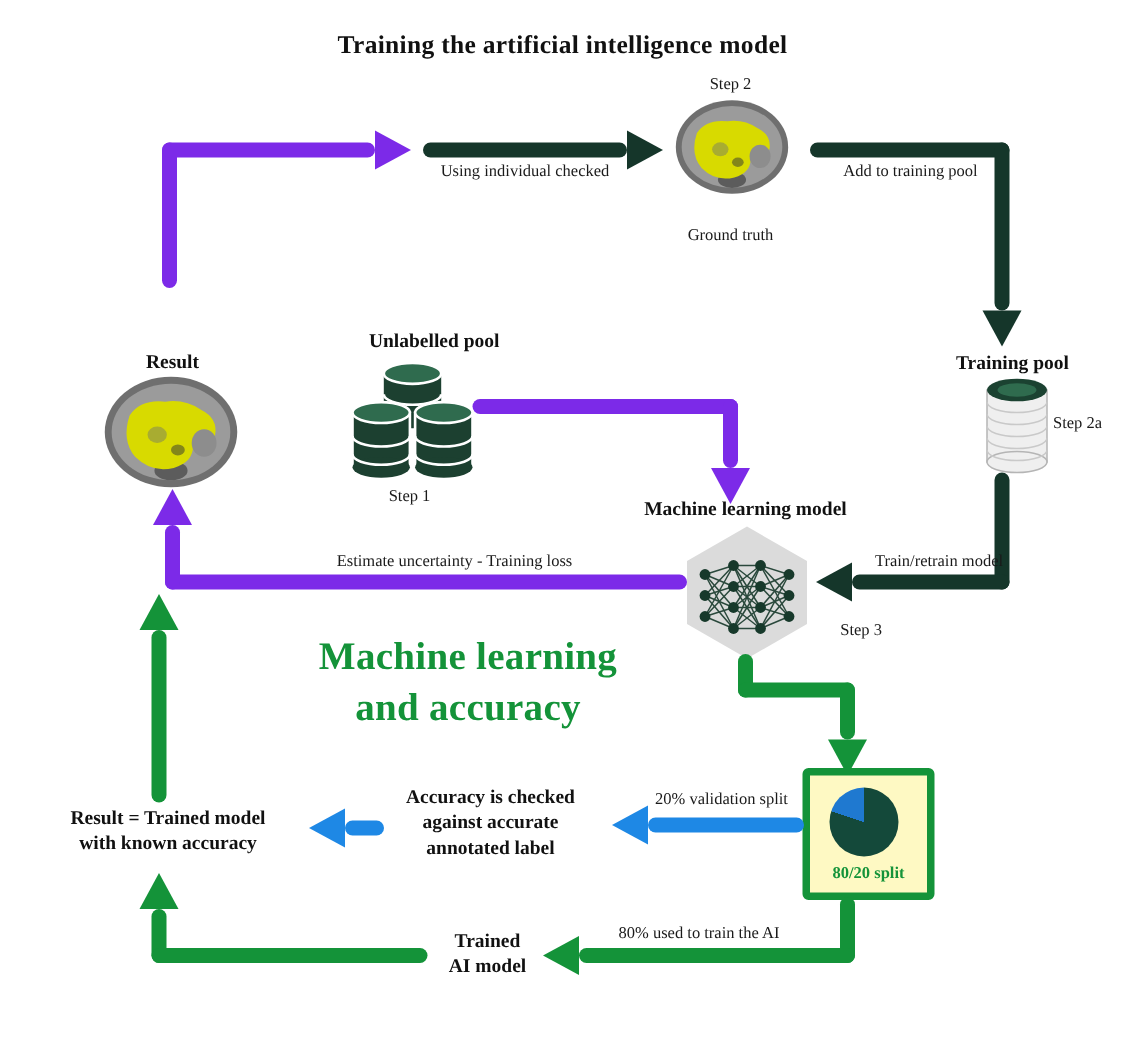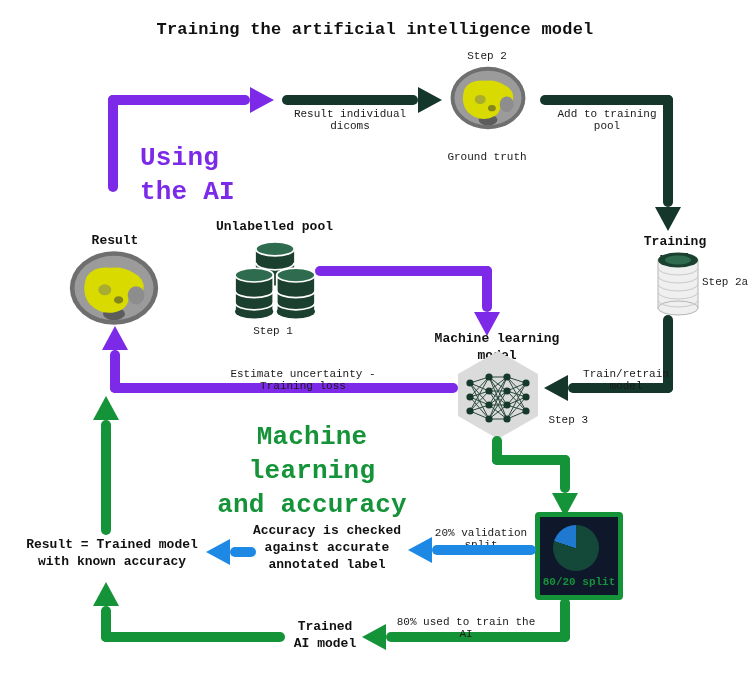--- a/index.html
+++ b/index.html
@@ -1,18 +1,18 @@
 <!DOCTYPE html>
 <html style="--purple: #7c2ae8; --dark: #15362a; --heading_dark: #1c4a38; --green: #149339; --blue: #1e88e5; --pie_dark: #14493a; --pie_blue: #1f79d0;"><head>
 <meta charset="utf-8">
 <style>
   html,body{margin:0;padding:0;background:#fff;}
   .canvas{
     position:relative;width:750px;height:699px;background:#ffffff;overflow:hidden;
-    font-family:Liberation Mono, monospace;color:#111;
+    font-family:Liberation Serif, serif;color:#111;
   }
   .abs{position:absolute;}
   .title{font-weight:bold;font-size:17px;text-align:center;letter-spacing:.2px;}
   .lbl{font-weight:bold;font-size:13px;text-align:center;white-space:pre-line;line-height:1.3;}
   .small{font-size:11px;text-align:center;white-space:pre-line;color:#1a1a1a;}
   .heading{font-weight:bold;font-size:26px;line-height:1.3;white-space:pre-line;letter-spacing:.2px;}
   .h-purple{color:var(--purple,#7c2ae8);}
   .h-dark{color:var(--heading_dark,#1c4a38);text-align:center;}
   .h-green{color:var(--green,#149339);text-align:center;}
   .seg{position:absolute;background:var(--c,#000);border-radius:5px;}
@@ -20,21 +20,21 @@
   .c-purple{--c:var(--purple,#7c2ae8);}
   .c-dark{--c:var(--dark,#15362a);}
   .c-green{--c:var(--green,#149339);}
   .c-blue{--c:var(--blue,#1e88e5);}
   .ah-right{border-top:13px solid transparent;border-bottom:13px solid transparent;border-left:24px solid var(--c,#000);}
   .ah-left{border-top:13px solid transparent;border-bottom:13px solid transparent;border-right:24px solid var(--c,#000);}
   .ah-up{border-left:13px solid transparent;border-right:13px solid transparent;border-bottom:24px solid var(--c,#000);}
   .ah-down{border-left:13px solid transparent;border-right:13px solid transparent;border-top:24px solid var(--c,#000);}
   .splitbox{
     position:absolute;left:535px;top:512px;width:88px;height:88px;box-sizing:border-box;
-    border:5px solid var(--green,#149339);border-radius:4px;background:#0f172a;
+    border:5px solid var(--green,#149339);border-radius:4px;background:#fef9c3;
   }
   .pie{
     position:absolute;left:13px;top:8px;width:46px;height:46px;border-radius:50%;
     background:conic-gradient(from 288deg, var(--pie_blue,#1f79d0) 0 72deg, var(--pie_dark,#14493a) 72deg 360deg);
   }
   .split-label{position:absolute;left:0;right:0;top:59px;text-align:center;font-weight:bold;font-size:11px;color:var(--green,#149339);}
   svg{display:block;}
 </style>
 </head>
 <body>
@@ -42,43 +42,41 @@
 <div class="canvas">
 
   <div class="abs title" style="left:0;top:20px;width:750px;">Training the artificial intelligence model</div>
 
   <div class="seg c-purple" style="left:108px;top:95px;width:10px;height:97px;"></div>
   <div class="seg c-purple" style="left:108px;top:95px;width:142px;height:10px;"></div>
   <div class="ah ah-right c-purple" style="left:250px;top:87px;"></div>
 
   <div class="seg c-dark" style="left:282px;top:95px;width:136px;height:10px;"></div>
   <div class="ah ah-right c-dark" style="left:418px;top:87px;"></div>
-  <div class="abs small" style="left:278px;top:108px;width:144px;">Result individual dicoms</div>
+  <div class="abs small" style="left:278px;top:108px;width:144px;">Using individual checked</div>
 
   <div class="abs small" style="left:437px;top:50px;width:100px;">Step 2</div>
   <div class="abs" style="left:449px;top:64px;width:78px;height:68px;">
     <svg viewBox="0 0 100 84" width="78" height="68">
       <ellipse cx="50" cy="42" rx="48" ry="40" fill="#6f6f6f"></ellipse>
       <ellipse cx="50" cy="42" rx="43" ry="35" fill="#9b9b9b"></ellipse>
       <ellipse cx="50" cy="70" rx="12" ry="7" fill="#5c5c5c"></ellipse>
       <path d="M20 30 Q14 48 24 60 Q36 72 52 68 Q66 64 66 52 Q78 54 82 44 Q84 32 72 26 Q60 18 46 20 Q28 18 20 30 Z" fill="#d8da00"></path>
       <ellipse cx="74" cy="50" rx="9" ry="10" fill="#8d8d8d"></ellipse>
       <ellipse cx="40" cy="44" rx="7" ry="6" fill="#a0a33a" opacity="0.85"></ellipse>
       <ellipse cx="55" cy="55" rx="5" ry="4" fill="#74771f" opacity="0.85"></ellipse>
     </svg>
   </div>
   <div class="abs small" style="left:411px;top:151px;width:152px;">Ground truth</div>
 
   <div class="seg c-dark" style="left:540px;top:95px;width:133px;height:10px;"></div>
   <div class="seg c-dark" style="left:663px;top:95px;width:10px;height:112px;"></div>
   <div class="ah ah-down c-dark" style="left:655px;top:207px;"></div>
   <div class="abs small" style="left:548px;top:108px;width:118px;">Add to training pool</div>
 
-  <div class="abs heading h-purple" style="left:140px;top:142px;width:170px;">Using
-the AI</div>
   <div class="abs heading h-green" style="left:192px;top:421px;width:240px;">Machine learning
 and accuracy</div>
 
   <div class="abs lbl" style="left:213px;top:219px;width:120px;text-align:right;">Unlabelled pool</div>
   <div class="abs" style="left:231px;top:242px;width:88px;height:80px;">
     <svg viewBox="0 0 100 92" width="88" height="80">
       <g stroke="#ffffff" stroke-width="2">
         <rect x="28" y="8" width="44" height="34" fill="#1c4030" stroke="none"></rect>
         <ellipse cx="50" cy="42" rx="22" ry="8" fill="#1c4030" stroke="none"></ellipse>
         <path d="M28 24 A22 8 0 0 0 72 24" fill="none"></path>

